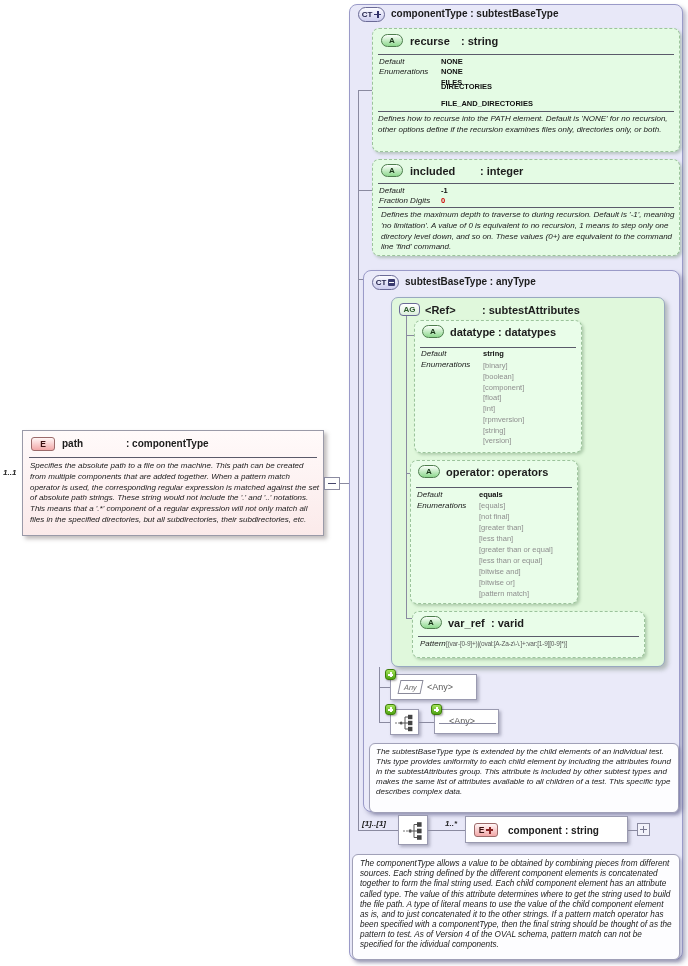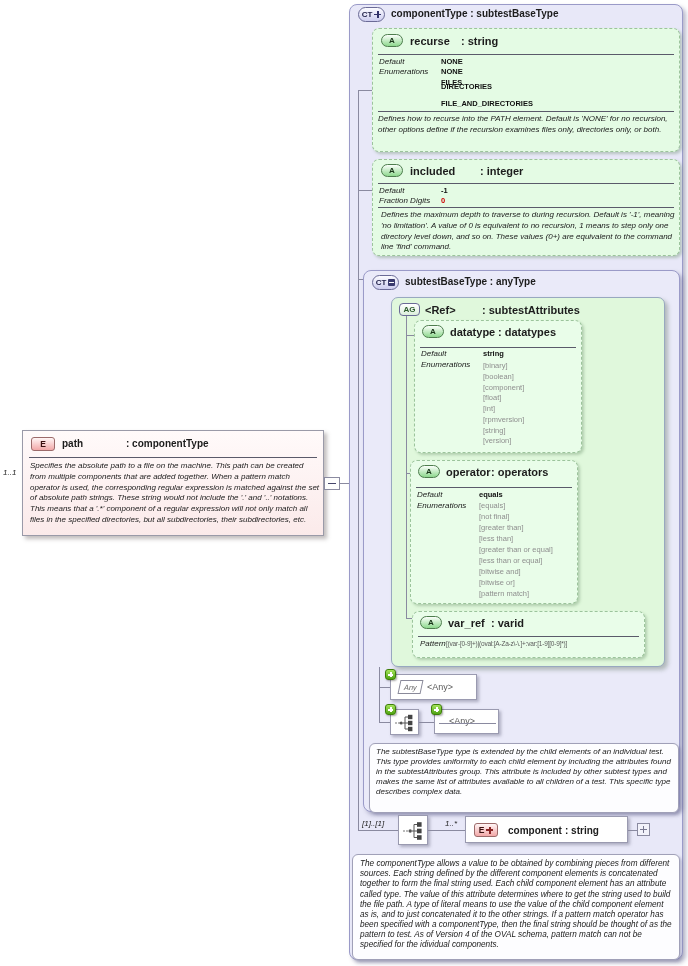--- a/index.html
+++ b/index.html
@@ -15,21 +15,21 @@
   .hdr{font-weight:bold;font-size:10px;color:#1c1c1c;white-space:nowrap}
   .hdr2{font-weight:bold;font-size:11px;color:#1c1c1c;white-space:nowrap}
   .desc{font-style:italic;font-size:8px;line-height:1.35;color:#1a1a1a}
   .flabel{font-style:italic;font-size:8px;color:#1a1a1a;white-space:nowrap}
   .fval{font-weight:bold;font-size:7.5px;color:#101010;white-space:nowrap}
   .enum{font-size:7.5px;color:#8f8f8f;white-space:nowrap}
   .red{color:#cc0000}
   .sep{position:absolute;height:1px;background:#5a5a6a}
   .hline{position:absolute;height:1px;background:#8a8aa0}
   .vline{position:absolute;width:1px;background:#8a8aa0}
-  .card{font-size:8px;font-weight:normal;font-style:italic;color:#222;white-space:nowrap}
+  .card{font-size:8px;font-weight:bold;font-style:italic;color:#222;white-space:nowrap}
   .icon{display:inline-flex;align-items:center;justify-content:center;font-weight:bold}
   .icon-a{width:22px;height:13px;border:1px solid #4e7d4e;border-radius:7px;background:linear-gradient(#fbfffb,#8ed88e);font-size:8px;color:#173317}
   .icon-ct{width:27px;height:15px;border:1px solid #6a6a96;border-radius:8px;background:linear-gradient(#fbfbff,#cdcdef);font-size:8px;color:#22224a;gap:2px}
   .icon-ag{width:21px;height:13px;border:1px solid #6a6a96;border-radius:4px;background:linear-gradient(#ffffff,#dcefdc);font-size:8px;color:#2c5c2c}
   .icon-e{width:24px;height:14px;border:1px solid #9c6a6a;border-radius:3px;background:linear-gradient(#fff6f6,#f2a8a8);font-size:8.5px;color:#3a1010;gap:2px}
   .plus-shape{display:inline-block;width:7px;height:7px;position:relative}
   .plus-shape::before{content:"";position:absolute;left:0;right:0;top:2.8px;height:1.6px;background:currentColor}
   .plus-shape::after{content:"";position:absolute;top:0;bottom:0;left:2.8px;width:1.6px;background:currentColor}
   .minus-shape{display:inline-block;width:7px;height:7px;position:relative;background:#3a3a6e;border-radius:1px}
   .minus-shape::after{content:"";position:absolute;left:1px;right:1px;top:3px;height:1px;background:#fff}

